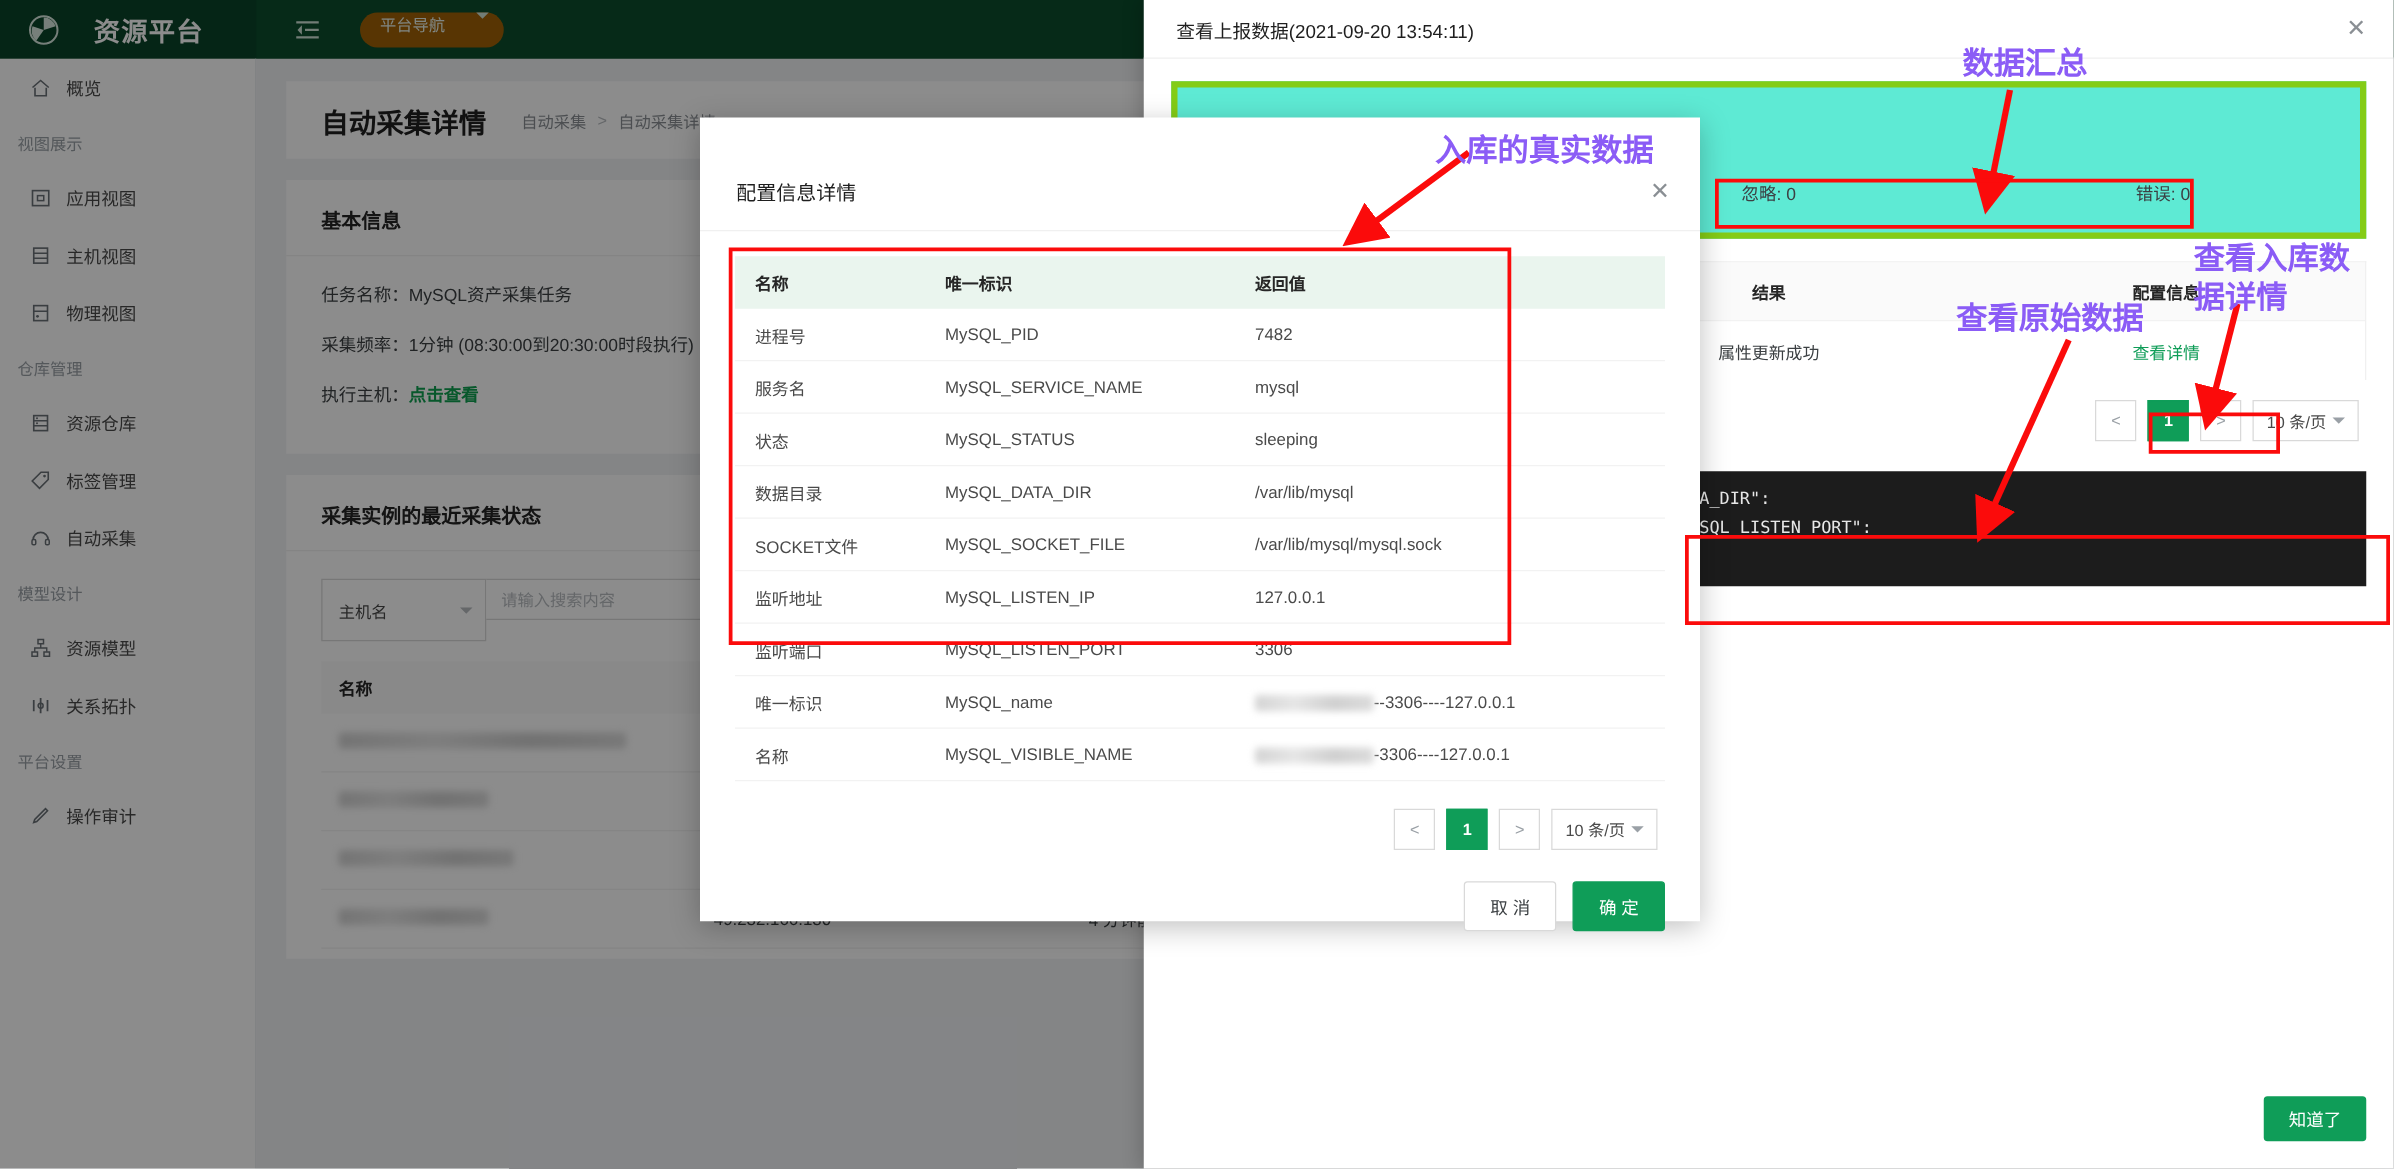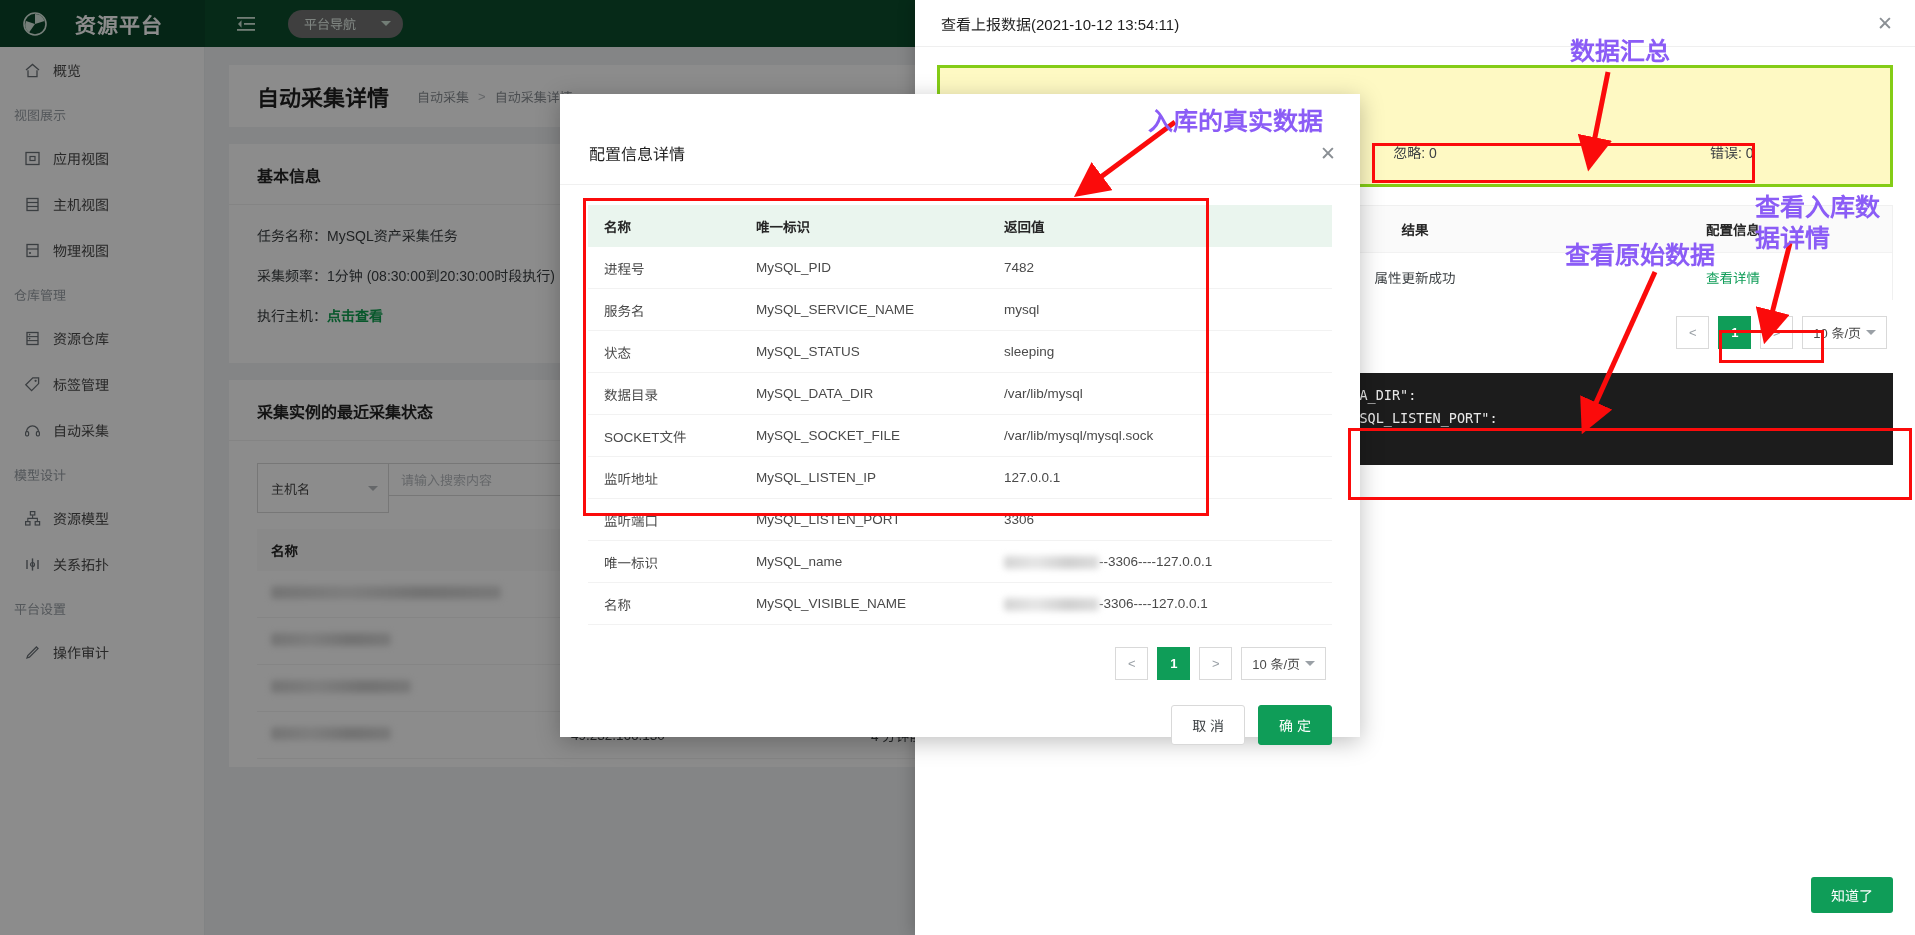--- a/index.html
+++ b/index.html
@@ -21,22 +21,22 @@
   }
   .logo-area {
     width: 205px; height: 47px; background: #0a4428;
     display: flex; align-items: center; gap: 27px; padding-left: 22px;
   }
   .logo-mark { width: 26px; height: 26px; position: relative; }
   .logo-text { color: #ffffff; font-size: 21px; font-weight: bold; letter-spacing: 1px; }
   .collapse-icon { margin-left: 28px; width: 26px; height: 26px; color: #cfe4d7; }
   .nav-pill {
     margin-left: 29px; height: 28px; min-width: 115px;
-    background: #737373; border-radius: 14px;
-    display: flex; align-items: center; justify-content: space-between;
+    background: #a16207; border-radius: 14px;
+    display: flex; justify-content: space-between;
     padding: 0 12px 0 16px; color: #e8f3ec; font-size: 13px; gap: 12px;
   }
   .caret-down {
     width: 0; height: 0; border-left: 5px solid transparent;
     border-right: 5px solid transparent; border-top: 5px solid #cfe4d7;
   }
 
   
   .sidebar {
     position: absolute; top: 47px; left: 0; width: 205px; height: 888px;
@@ -113,21 +113,21 @@
   }
   .drawer-head {
     height: 47px; border-bottom: 1px solid #efefef;
     display: flex; align-items: center; justify-content: space-between;
     padding: 0 22px 0 26px;
   }
   .drawer-title { font-size: 15px; color: #1f1f1f; }
   .x-btn { font-size: 19px; color: #8a8f94; cursor: pointer; line-height: 1; }
   .drawer-body { position: relative; height: 888px; padding: 18px 22px; }
 
-  .sum-card { border: 3px solid #84cc16; background: #fef9c3; }
+  .sum-card { border: 5px solid #84cc16; background: #5eead4; }
   .sum-row {
     display: flex; align-items: center; height: 64px;
     font-size: 14px; color: #3c4043;
   }
   .sum-cell { flex: 1; text-align: center; }
 
   .res-tbl { margin-top: 18px; border: 1px solid #f0f0f0; border-bottom: none; }
   .res-head {
     display: flex; background: #fafafa; height: 46px; align-items: center;
     font-size: 13.5px; font-weight: bold; color: #262626;
@@ -388,21 +388,21 @@
             </div>
           </div>
       </div>
     </div>
   </div>
 
   <div class="dim"></div>
 
   <aside class="drawer">
     <div class="drawer-head">
-      <span class="drawer-title">查看上报数据(2021-10-12 13:54:11)</span>
+      <span class="drawer-title">查看上报数据(2021-09-20 13:54:11)</span>
       <span class="x-btn">✕</span>
     </div>
     <div class="drawer-body">
 
       <div class="sum-card">
         <div class="sum-row" style="height:52px"></div>
         <div class="sum-row">
           <span class="sum-cell">1</span>
           <span class="sum-cell">
             <span>忽略:</span>

